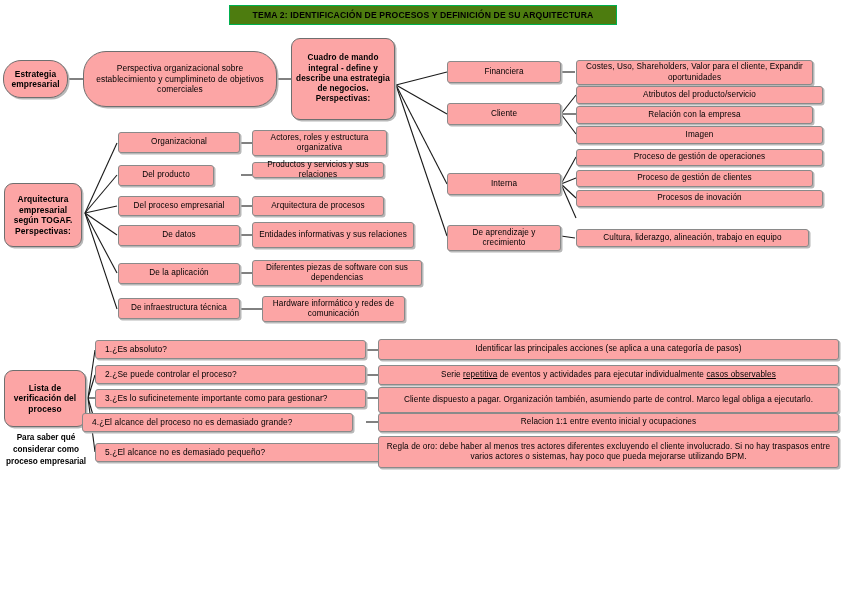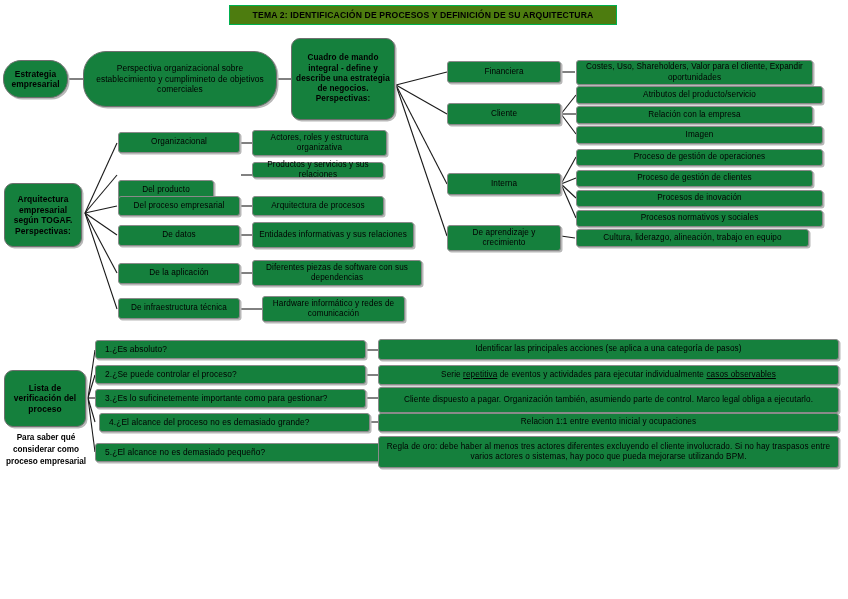--- a/index.html
+++ b/index.html
@@ -27,21 +27,21 @@
     width: 848px; height: 599px;
     pointer-events: none;
   }
 
   .node {
     position: absolute;
     display: flex;
     align-items: center;
     justify-content: center;
     text-align: center;
-    background: #15803d;
+    background: #fca5a5;
     border: 1px solid #8a8a8a;
     border-radius: 3px;
     box-shadow: 1.5px 1.5px 0 0 #b8b8b8;
     font-size: 8.2px;
     line-height: 1.25;
     padding: 1px 3px;
     letter-spacing: 0.1px;
     z-index: 3;
   }
 
@@ -160,30 +160,29 @@
 
   <div class="node" style="left:576px; top:60px; width:237px; height:25px;">Costes, Uso, Shareholders, Valor para el cliente, Expandir oportunidades</div>
 
   <div class="node" style="left:576px; top:86px; width:247px; height:18px;">Atributos del producto/servicio</div>
   <div class="node" style="left:576px; top:106px; width:237px; height:18px;">Relación con la empresa</div>
   <div class="node" style="left:576px; top:126px; width:247px; height:18px;">Imagen</div>
 
   <div class="node" style="left:576px; top:149px; width:247px; height:17px;">Proceso de gestión de operaciones</div>
   <div class="node" style="left:576px; top:170px; width:237px; height:17px;">Proceso de gestión de clientes</div>
   <div class="node" style="left:576px; top:190px; width:247px; height:17px;">Procesos de inovación</div>
-  <div class="node" style="left:576px; top:210px; width:247px; height:17px;">Procesos normativos y sociales</div>
 
   <div class="node" style="left:576px; top:229px; width:233px; height:18px;">Cultura, liderazgo, alineación, trabajo en equipo</div>
 
   <div class="node rounded" style="left:4px; top:183px; width:78px; height:64px; font-size:8.4px;">Arquitectura empresarial según TOGAF. Perspectivas:</div>
 
   <div class="node" style="left:118px; top:132px; width:122px; height:21px;">Organizacional</div>
   <div class="node" style="left:252px; top:130px; width:135px; height:26px;">Actores, roles y estructura organizativa</div>
 
-  <div class="node" style="left:118px; top:180px; width:96px; height:21px;">Del producto</div>
+  <div class="node" style="left:118px; top:165px; width:96px; height:21px;">Del producto</div>
   <div class="node" style="left:252px; top:162px; width:132px; height:16px;">Productos y servicios y sus relaciones</div>
 
   <div class="node" style="left:118px; top:196px; width:122px; height:20px;">Del proceso empresarial</div>
   <div class="node" style="left:252px; top:196px; width:132px; height:20px;">Arquitectura de procesos</div>
 
   <div class="node" style="left:118px; top:225px; width:122px; height:21px;">De datos</div>
   <div class="node" style="left:252px; top:222px; width:162px; height:26px;">Entidades informativas y sus relaciones</div>
 
   <div class="node" style="left:118px; top:263px; width:122px; height:21px;">De la aplicación</div>
   <div class="node" style="left:252px; top:260px; width:170px; height:26px;">Diferentes piezas de software con sus dependencias</div>
@@ -199,19 +198,19 @@
   <div class="node" style="left:378px; top:339px; width:461px; height:21px;">Identificar las principales acciones (se aplica a una categoría de pasos)</div>
 
   <div class="node qbox" style="left:95px; top:365px; width:271px; height:19px;">2.¿Se puede controlar el proceso?</div>
   <div class="node" style="left:378px; top:365px; width:461px; height:20px;">
     <span><span>Serie </span><span class="u">repetitiva</span><span> de eventos y actividades para ejecutar individualmente </span><span class="u">casos observables</span></span>
   </div>
 
   <div class="node qbox" style="left:95px; top:389px; width:271px; height:19px;">3.¿Es lo suficinetemente importante como para gestionar?</div>
   <div class="node" style="left:378px; top:387px; width:461px; height:26px;">Cliente dispuesto a pagar. Organización también, asumiendo parte de control. Marco legal obliga a ejecutarlo.</div>
 
-  <div class="node qbox" style="left:99px; top:413px; width:271px; height:19px;">4.¿El alcance del proceso no es demasiado grande?</div>
+  <div class="node qbox" style="left:82px; top:413px; width:271px; height:19px;">4.¿El alcance del proceso no es demasiado grande?</div>
   <div class="node" style="left:378px; top:413px; width:461px; height:19px;">Relacion 1:1 entre evento inicial y ocupaciones</div>
 
   <div class="node qbox" style="left:95px; top:443px; width:306px; height:19px;">5.¿El alcance no es demasiado pequeño?</div>
   <div class="node" style="left:378px; top:436px; width:461px; height:32px;">Regla de oro: debe haber al menos tres actores diferentes excluyendo el cliente involucrado. Si no hay traspasos entre varios actores o sistemas, hay poco que pueda mejorarse utilizando BPM.</div>
 
 </div>
 
 </body></html>

